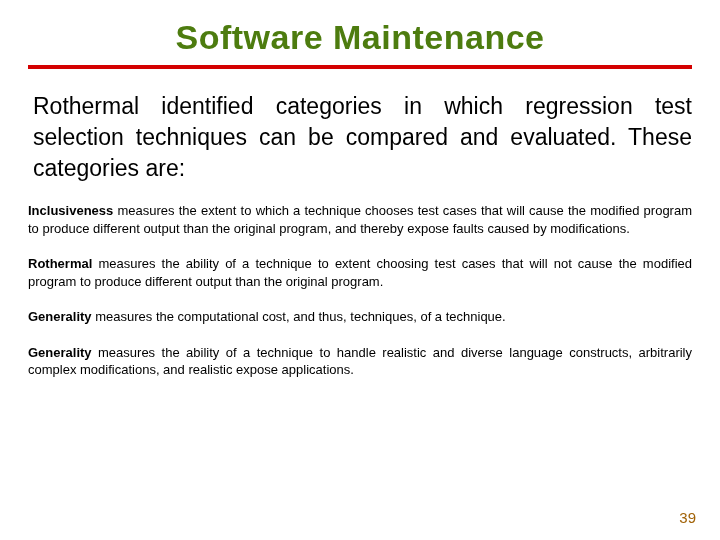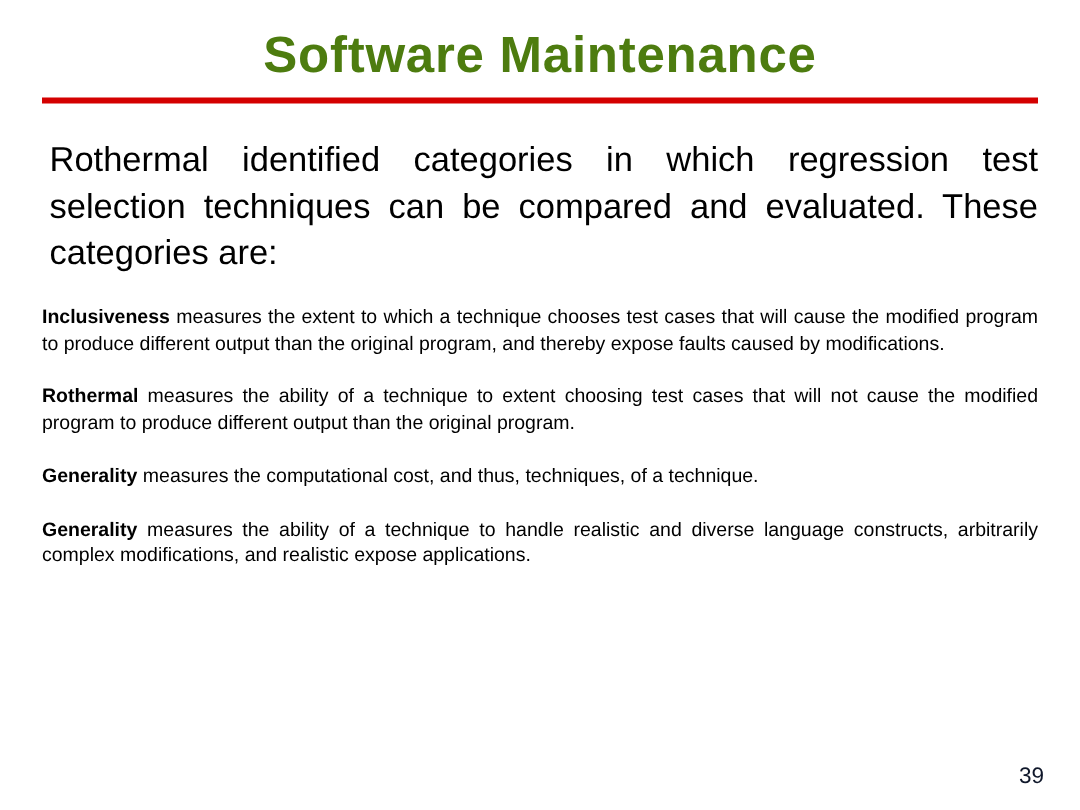--- a/index.html
+++ b/index.html
@@ -46,21 +46,21 @@
     margin: 0 0 18px 0;
   }
   .term {
     font-weight: bold;
   }
   .pagenum {
     position: absolute;
     right: 24px;
     bottom: 14px;
     font-size: 15px;
-    color: #0f172a;
+    color: #a16207;
   }
 </style>
 </head>
 <body>
 
 <div class="slide">
 
   <h1 class="title">Software Maintenance</h1>
   <hr class="rule">
 

